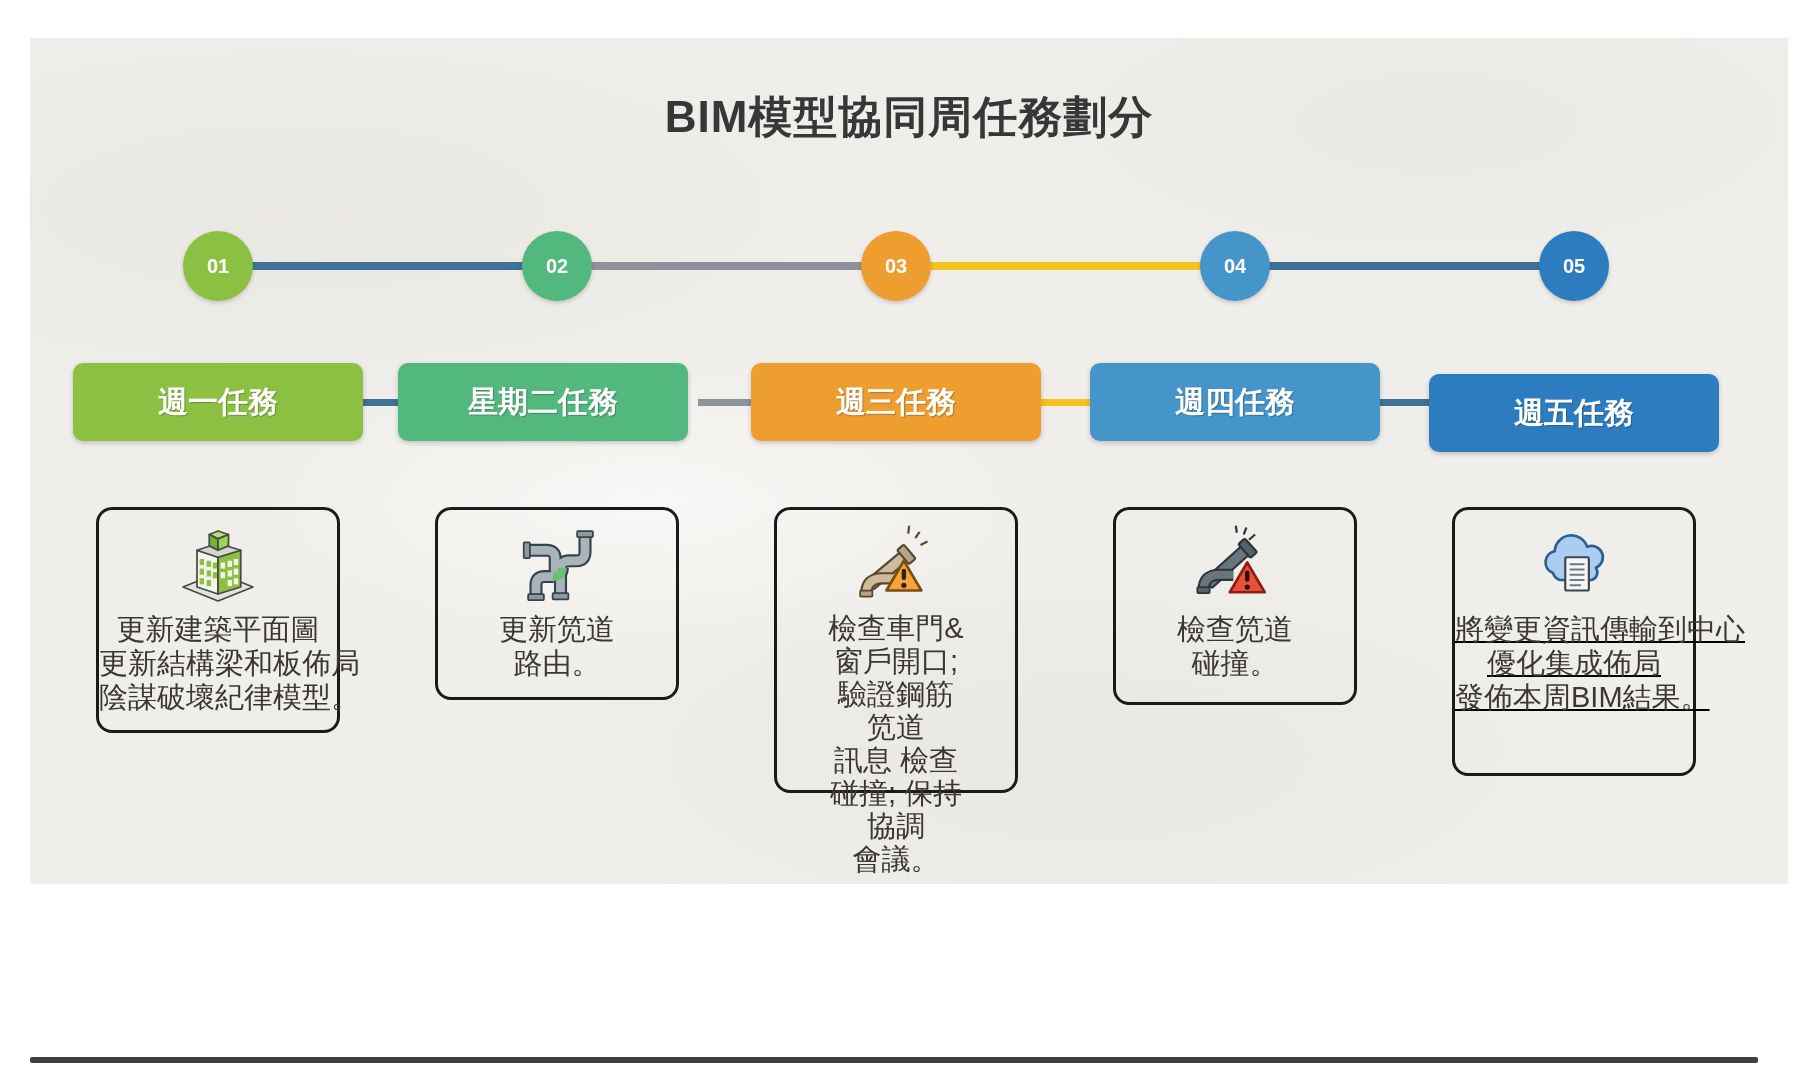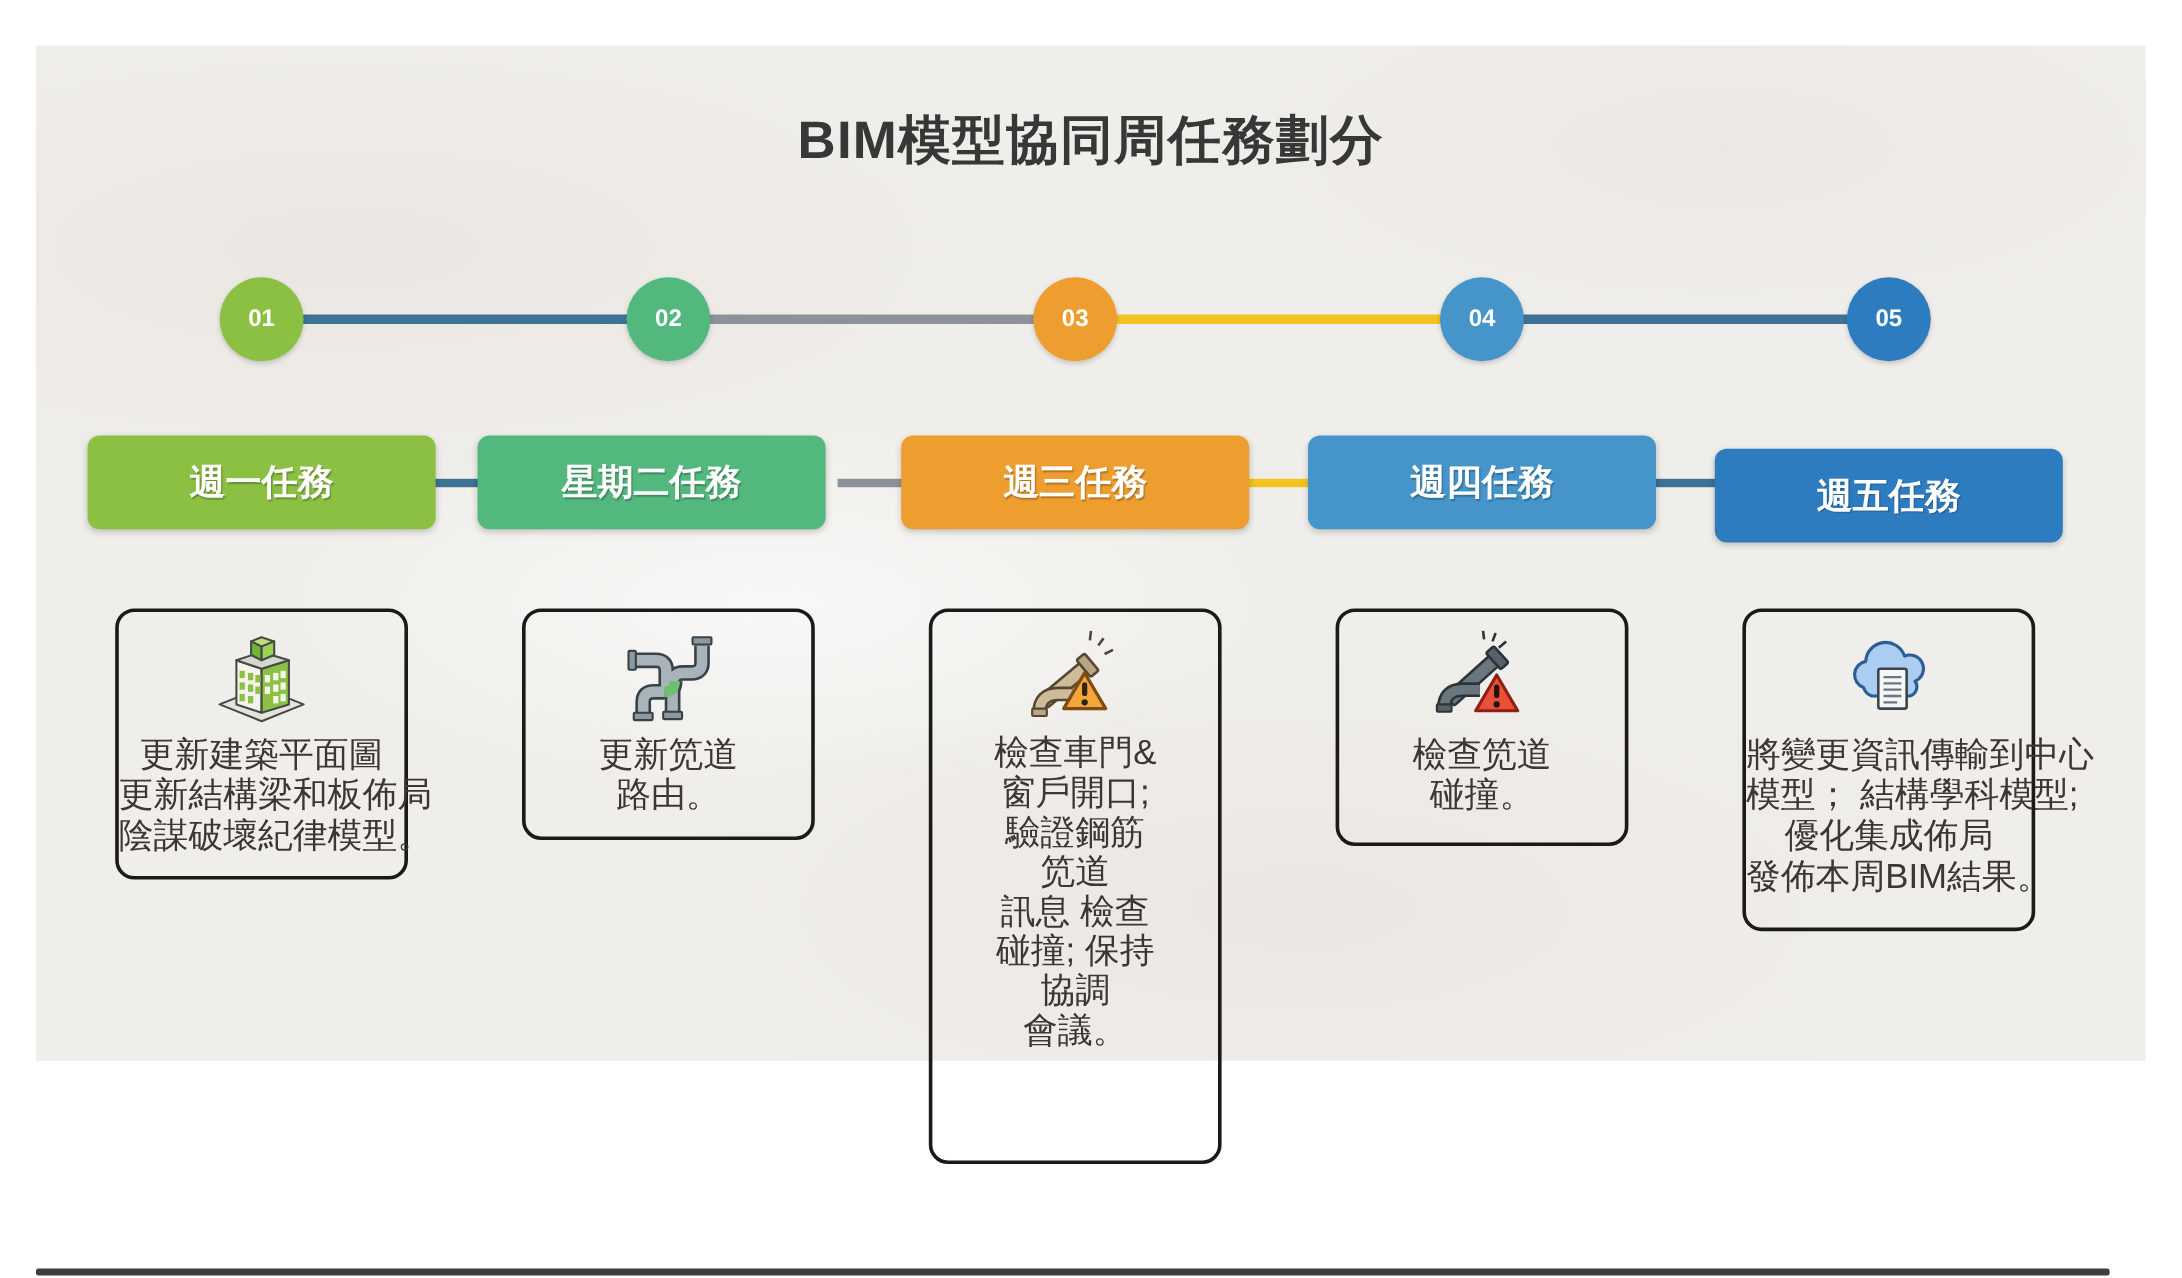--- a/index.html
+++ b/index.html
@@ -59,21 +59,21 @@
   .banner.b3{left:721px;}
   .banner.b4{left:1060px;}
   .banner.b5{left:1399px;}
   
   .card{
     position:absolute;top:469px;width:244px;box-sizing:border-box;
     border:3px solid #1a1a1a;border-radius:16px;padding-top:8px;
   }
   .card.k1{left:66px;height:226px;}
   .card.k2{left:405px;height:193px;}
-  .card.k3{left:744px;height:463px;}
+  .card.k3{left:744px;height:286px;}
   .card.k4{left:1083px;height:198px;}
   .card.k5{left:1422px;height:269px;}
   .icon{display:block;margin:6px auto 4px;}
   .card-text{
     text-align:center;font-size:29px;line-height:34px;color:#3b3833;
   }
   .card.k3 .card-text{line-height:33px;}
   .card-text div{white-space:nowrap;}
   .bottom-bar{
     position:absolute;left:30px;bottom:2px;width:1728px;height:6px;border-radius:2px;
@@ -234,35 +234,34 @@
         <polygon points="62,44 82,78 42,78" fill="#e8503a" stroke="#8c2015" stroke-width="3" stroke-linejoin="round"></polygon>
         <rect x="59.5" y="53" width="5" height="13" rx="2.5" fill="#26100a"></rect>
         <circle cx="62" cy="72" r="3" fill="#26100a"></circle>
       </svg>
       <div class="card-text">
         <div>檢查笕道</div>
         <div>碰撞。</div>
       </div>
     </div>
 
-    <div class="card k5" style="border-color: rgb(26, 26, 26);">
+    <div class="card k5" style="border-color: rgb(26, 26, 26); text-decoration: underline;">
       <svg class="icon" width="84" height="84" viewBox="0 0 96 96">
         <path d="M24,56 a13,13 0 0 1 2,-25 a19,19 0 0 1 37,-5 a13,13 0 0 1 10,24 a9,9 0 0 1 -5,14 l-36,0 a12,12 0 0 1 -8,-8 z" fill="#abcdf2" stroke="#2d5e93" stroke-width="3" stroke-linejoin="round"></path>
         <rect x="38" y="38" width="27" height="38" rx="2" fill="#f6f6f4" stroke="#3c464f" stroke-width="2.5"></rect>
         <g stroke="#6a7680" stroke-width="2.2">
           <line x1="43" y1="46" x2="60" y2="46"></line>
           <line x1="43" y1="52" x2="60" y2="52"></line>
           <line x1="43" y1="58" x2="60" y2="58"></line>
           <line x1="43" y1="64" x2="60" y2="64"></line>
           <line x1="43" y1="70" x2="56" y2="70"></line>
         </g>
       </svg>
       <div class="card-text">
         <div>將變更資訊傳輸到中心</div>
-        <div>模型； 結構學科模型;</div>
         <div>優化集成佈局</div>
         <div>發佈本周BIM結果。</div>
       </div>
     </div>
 
   </div>
 
   <div class="bottom-bar" style="background-color: rgb(64, 63, 61);"></div>
 </div>
 

